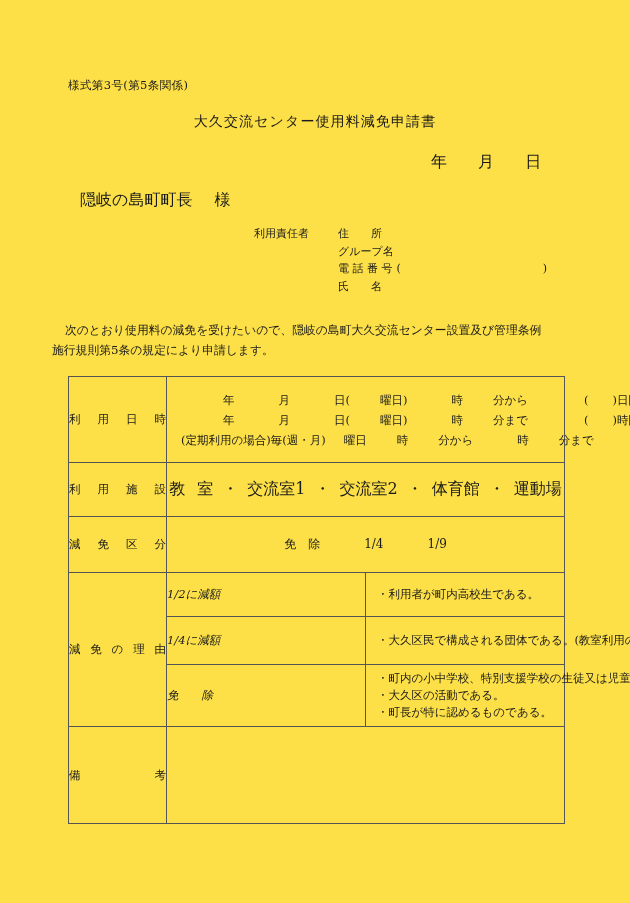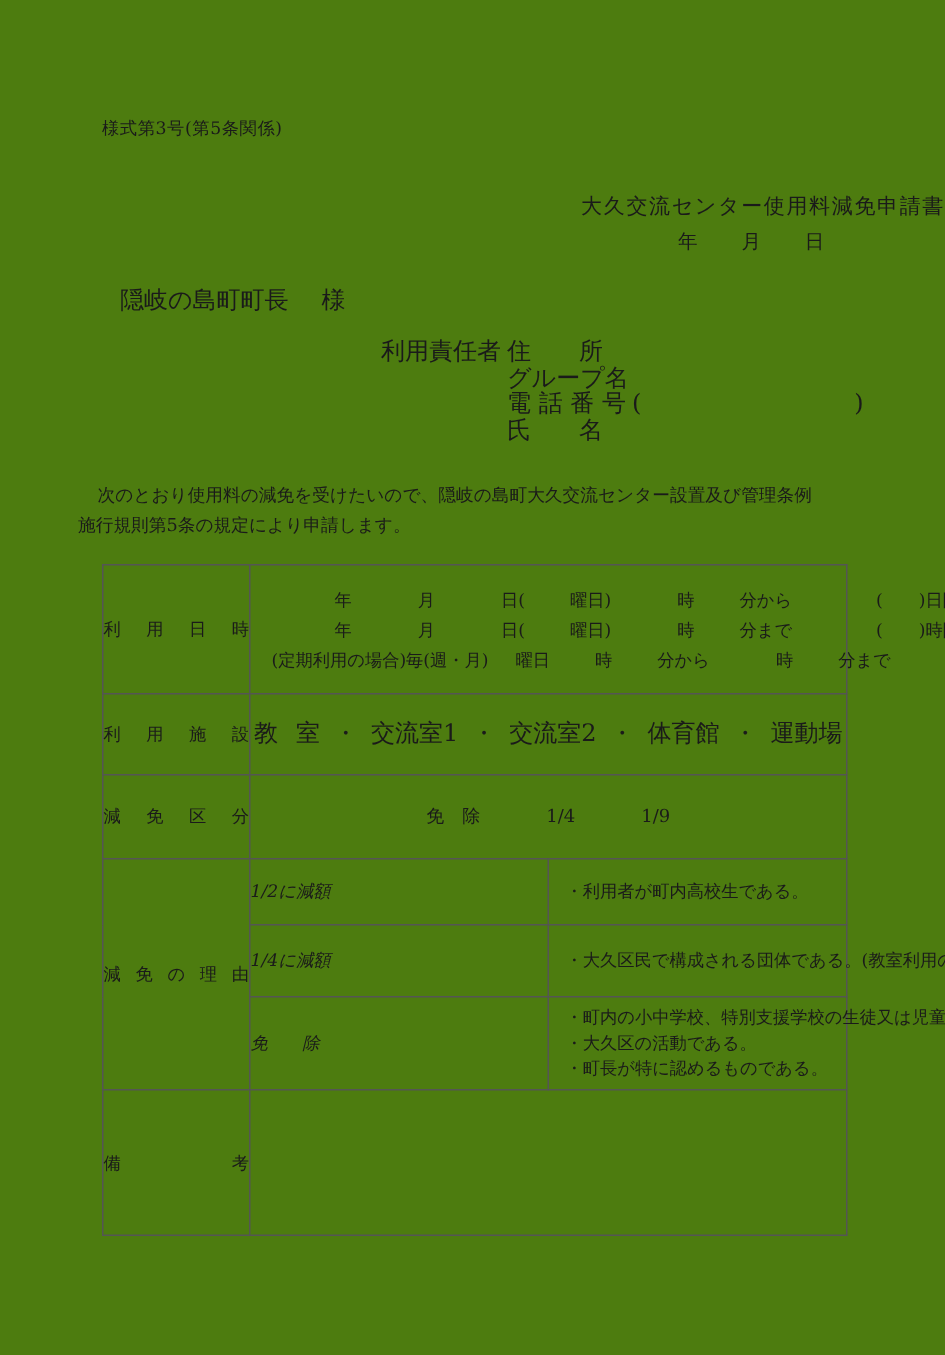--- a/index.html
+++ b/index.html
@@ -8,70 +8,69 @@
     background: #ffffff;
   }
   body {
     font-family: "DejaVu Serif", "Liberation Serif", serif;
     color: #1a1a1a;
   }
   .page {
     position: relative;
     width: 630px;
     height: 903px;
-    background: #4d7c0f;
+    background: #fde047;
     overflow: hidden;
     box-sizing: border-box;
   }
 
   
   .form-no {
     position: absolute;
     left: 68px;
     top: 78px;
     font-size: 11.5px;
     letter-spacing: 0.4px;
     white-space: nowrap;
   }
   .doc-title {
     position: absolute;
     left: 0;
-    top: 129px;
+    top: 113px;
     width: 630px;
-    text-align: right;
+    text-align: center;
     font-size: 14px;
     letter-spacing: 1.1px;
     white-space: nowrap;
   }
   .date-line {
     position: absolute;
-    left: 452px;
+    left: 431px;
     top: 152px;
-    font-size: 13px;
-    white-space: nowrap;
-    font-family: Liberation Serif, serif;
+    font-size: 16px;
+    white-space: nowrap;
   }
   .date-line span { margin-right: 26px; }
   .date-line span:last-child { margin-right: 0; }
 
   .addressee {
     position: absolute;
     left: 80px;
     top: 190px;
     font-size: 16px;
     white-space: nowrap;
   }
   .addressee .honorific { margin-left: 22px; }
 
   
   .applicant {
     position: absolute;
     left: 254px;
     top: 225px;
-    font-size: 16px;
+    font-size: 11px;
     line-height: 17.5px;
   }
   .applicant .arow { white-space: nowrap; }
   .applicant .alabel {
     display: inline-block;
     width: 84px;
   }
   .phone-paren-open { margin-left: 4px; }
   .phone-paren-close { display: inline-block; margin-left: 142px; }
 

